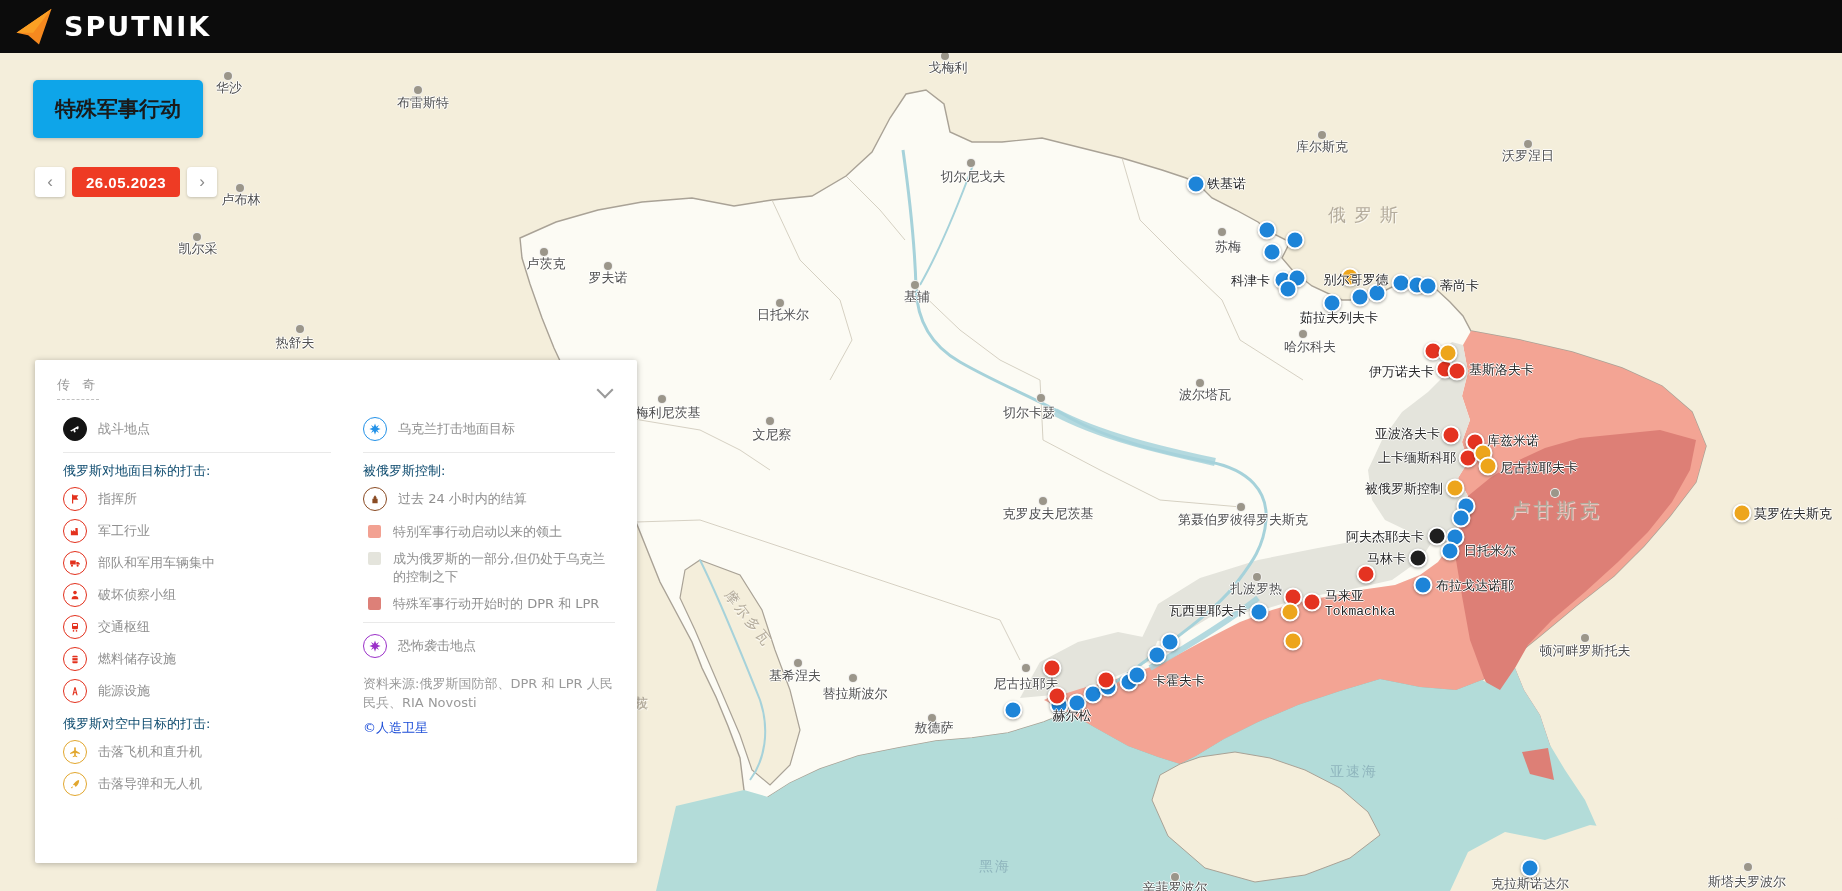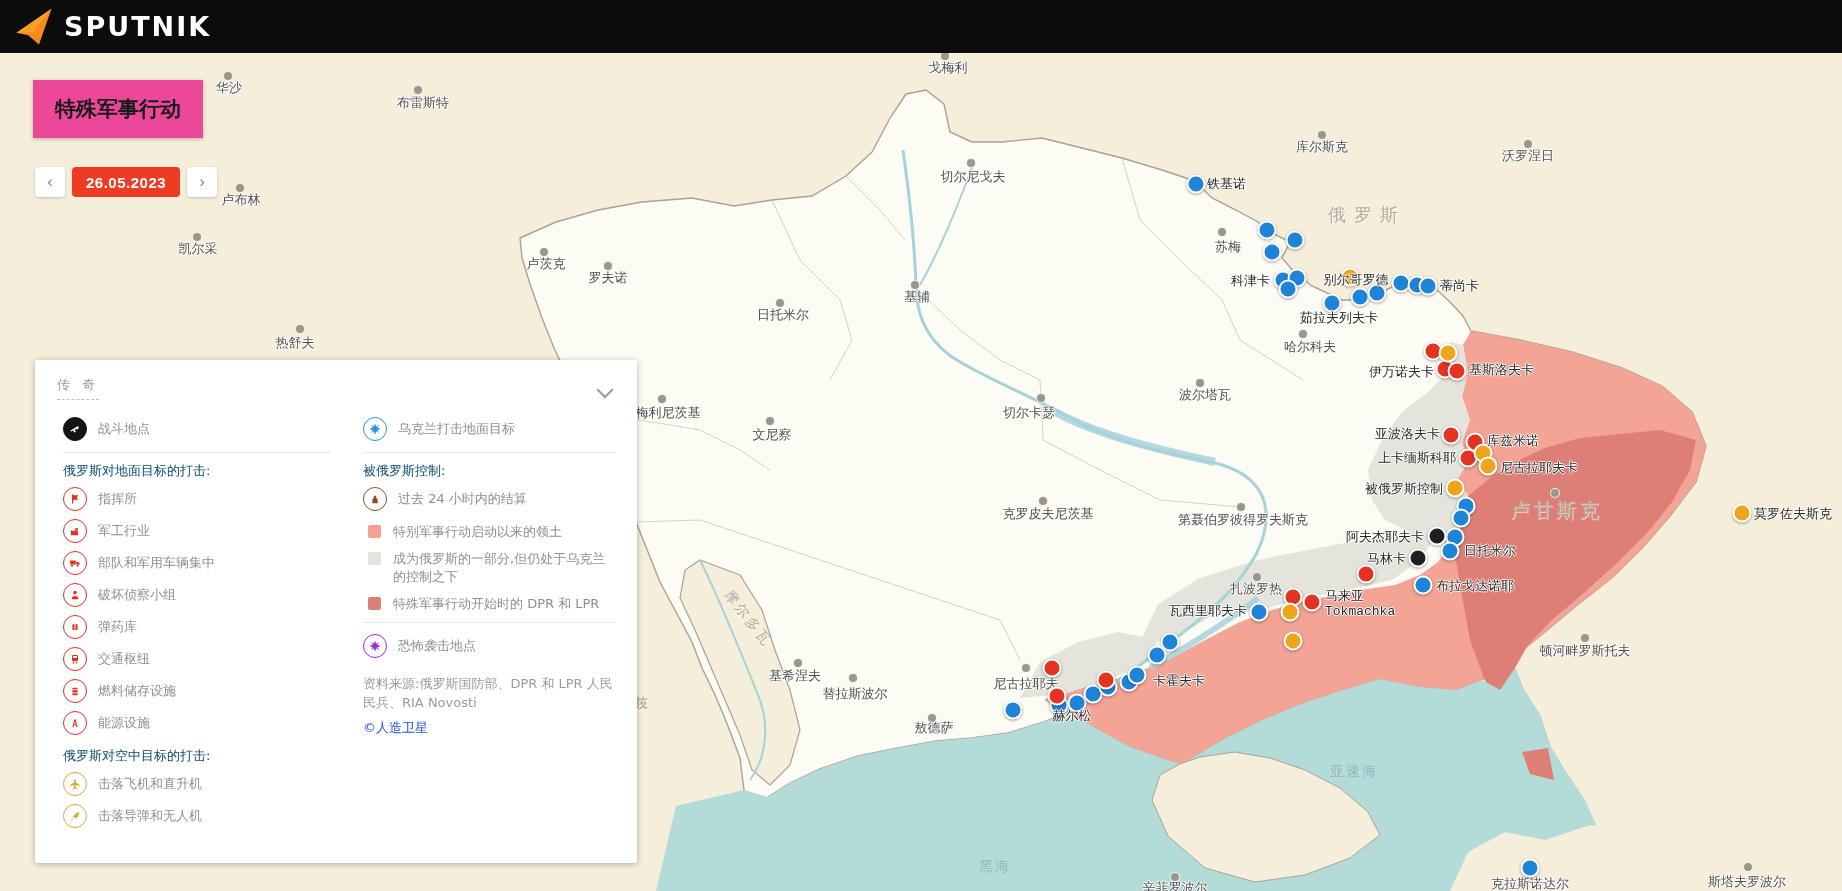--- a/index.html
+++ b/index.html
@@ -2,21 +2,21 @@
 <html><head>
 <meta charset="utf-8">
 <style>
   html,body{margin:0;padding:0;background:#e9e2cc;font-family:"DejaVu Sans","Liberation Sans",sans-serif;}
   #stage{position:relative;width:1842px;height:891px;overflow:hidden;background:#f4eedb;}
   
   #topbar{position:absolute;left:0;top:0;width:100%;height:53px;background:#0c0c0c;z-index:30;display:flex;align-items:center;}
   #brand{display:flex;align-items:center;gap:10px;margin-left:14px;}
   #brand-text{color:#fff;font-weight:bold;font-size:27px;letter-spacing:2px;}
   
-  #title-box{position:absolute;left:33px;top:80px;z-index:25;background:#ec4899;border-radius:0;box-shadow:0 1px 4px rgba(0,0,0,.25);padding:15px 22px;}
+  #title-box{position:absolute;left:33px;top:80px;z-index:25;background:#0ea5e9;border-radius:5px;box-shadow:0 1px 4px rgba(0,0,0,.25);padding:15px 22px;}
   #title-box h1{margin:0;font-size:21px;font-weight:bold;color:#1a1a1a;}
   #datenav{position:absolute;left:35px;top:167px;z-index:25;display:flex;gap:7px;align-items:center;}
   .navbtn{width:30px;height:30px;background:#fff;border:none;border-radius:4px;box-shadow:0 1px 3px rgba(0,0,0,.2);color:#8a8a8a;font-size:17px;line-height:30px;text-align:center;cursor:pointer;padding:0;}
   #date-badge{height:30px;background:#ee3b24;color:#fff;border:none;border-radius:4px;font-weight:bold;font-size:15px;padding:0 14px;letter-spacing:.5px;cursor:pointer;}
   
   #legend{position:absolute;left:35px;top:360px;width:602px;height:503px;z-index:25;background:#fff;border-radius:2px;box-shadow:0 1px 6px rgba(0,0,0,.28);padding:16px 22px;box-sizing:border-box;font-size:13px;color:#8f8f8f;}
   #legend-title{display:inline-block;font-size:13px;color:#9a9a9a;letter-spacing:4px;border-bottom:1px dashed #c0c0c0;padding-bottom:5px;}
   #legend-chevron{position:absolute;right:26px;top:24px;width:10px;height:10px;border-right:2px solid #9a9a9a;border-bottom:2px solid #9a9a9a;transform:rotate(45deg);cursor:pointer;}
   #legend-cols{display:flex;margin-top:12px;}
   #lcol{width:268px;flex:none;margin-left:6px;}
@@ -299,28 +299,20 @@
                 <svg viewBox="0 0 16 16">
                   <circle cx="8" cy="4.8" r="2.4"></circle>
                   <path d="M3.5 13.5 a4.5 4.2 0 0 1 9 0 Z"></path>
                 </svg>
               </span>
               <span class="ltext">破坏侦察小组</span>
             </div>
             <div class="lrow">
               <span class="licon" style="color:#e3311d">
                 <svg viewBox="0 0 16 16">
-                  <path d="M4.6 5.2 q1.4 -3 2.8 0 V12 H4.6 Z M8.6 5.2 q1.4 -3 2.8 0 V12 H8.6 Z"></path>
-                </svg>
-              </span>
-              <span class="ltext">弹药库</span>
-            </div>
-            <div class="lrow">
-              <span class="licon" style="color:#e3311d">
-                <svg viewBox="0 0 16 16">
                   <rect x="4" y="2.5" width="8" height="8.5" rx="1.6"></rect>
                   <rect x="5.4" y="4" width="5.2" height="2.6" fill="#fff"></rect>
                   <circle cx="6" cy="13.2" r="1.1"></circle>
                   <circle cx="10" cy="13.2" r="1.1"></circle>
                 </svg>
               </span>
               <span class="ltext">交通枢纽</span>
             </div>
             <div class="lrow">
               <span class="licon" style="color:#e3311d">

